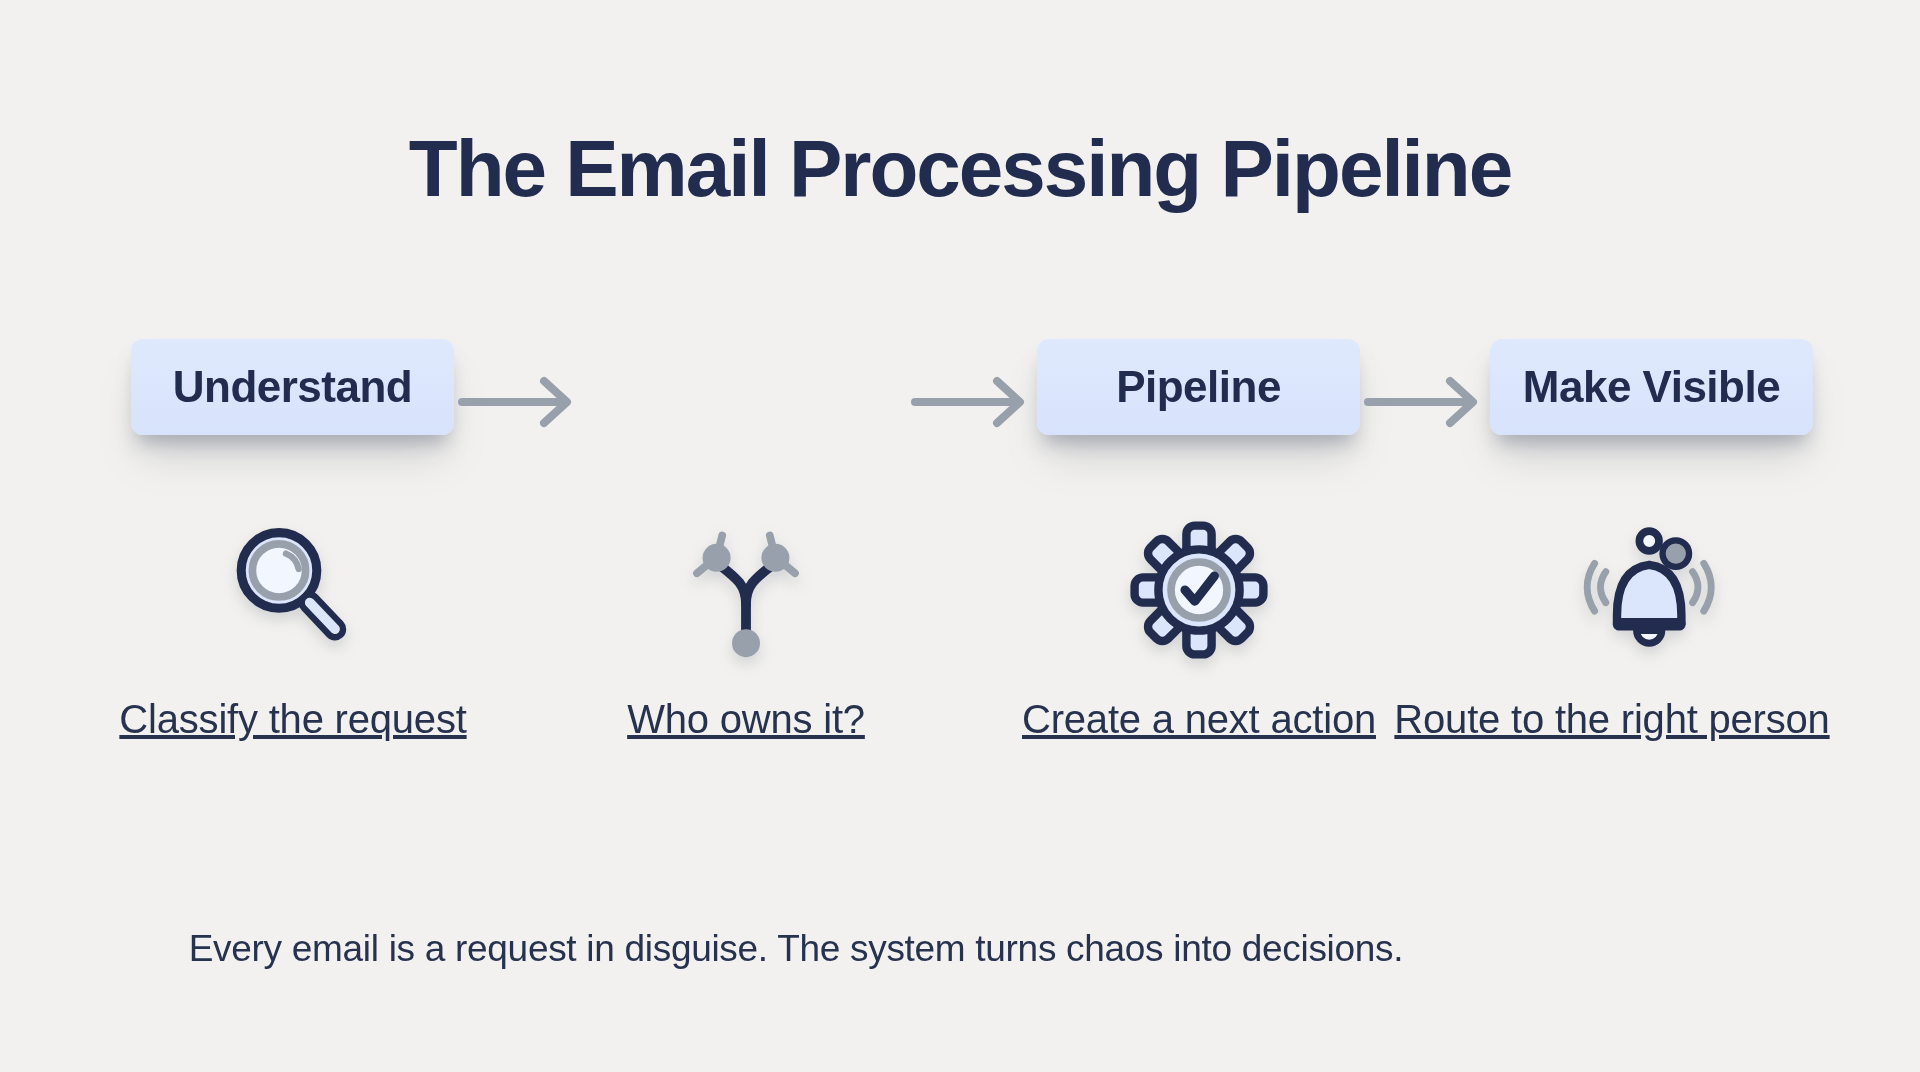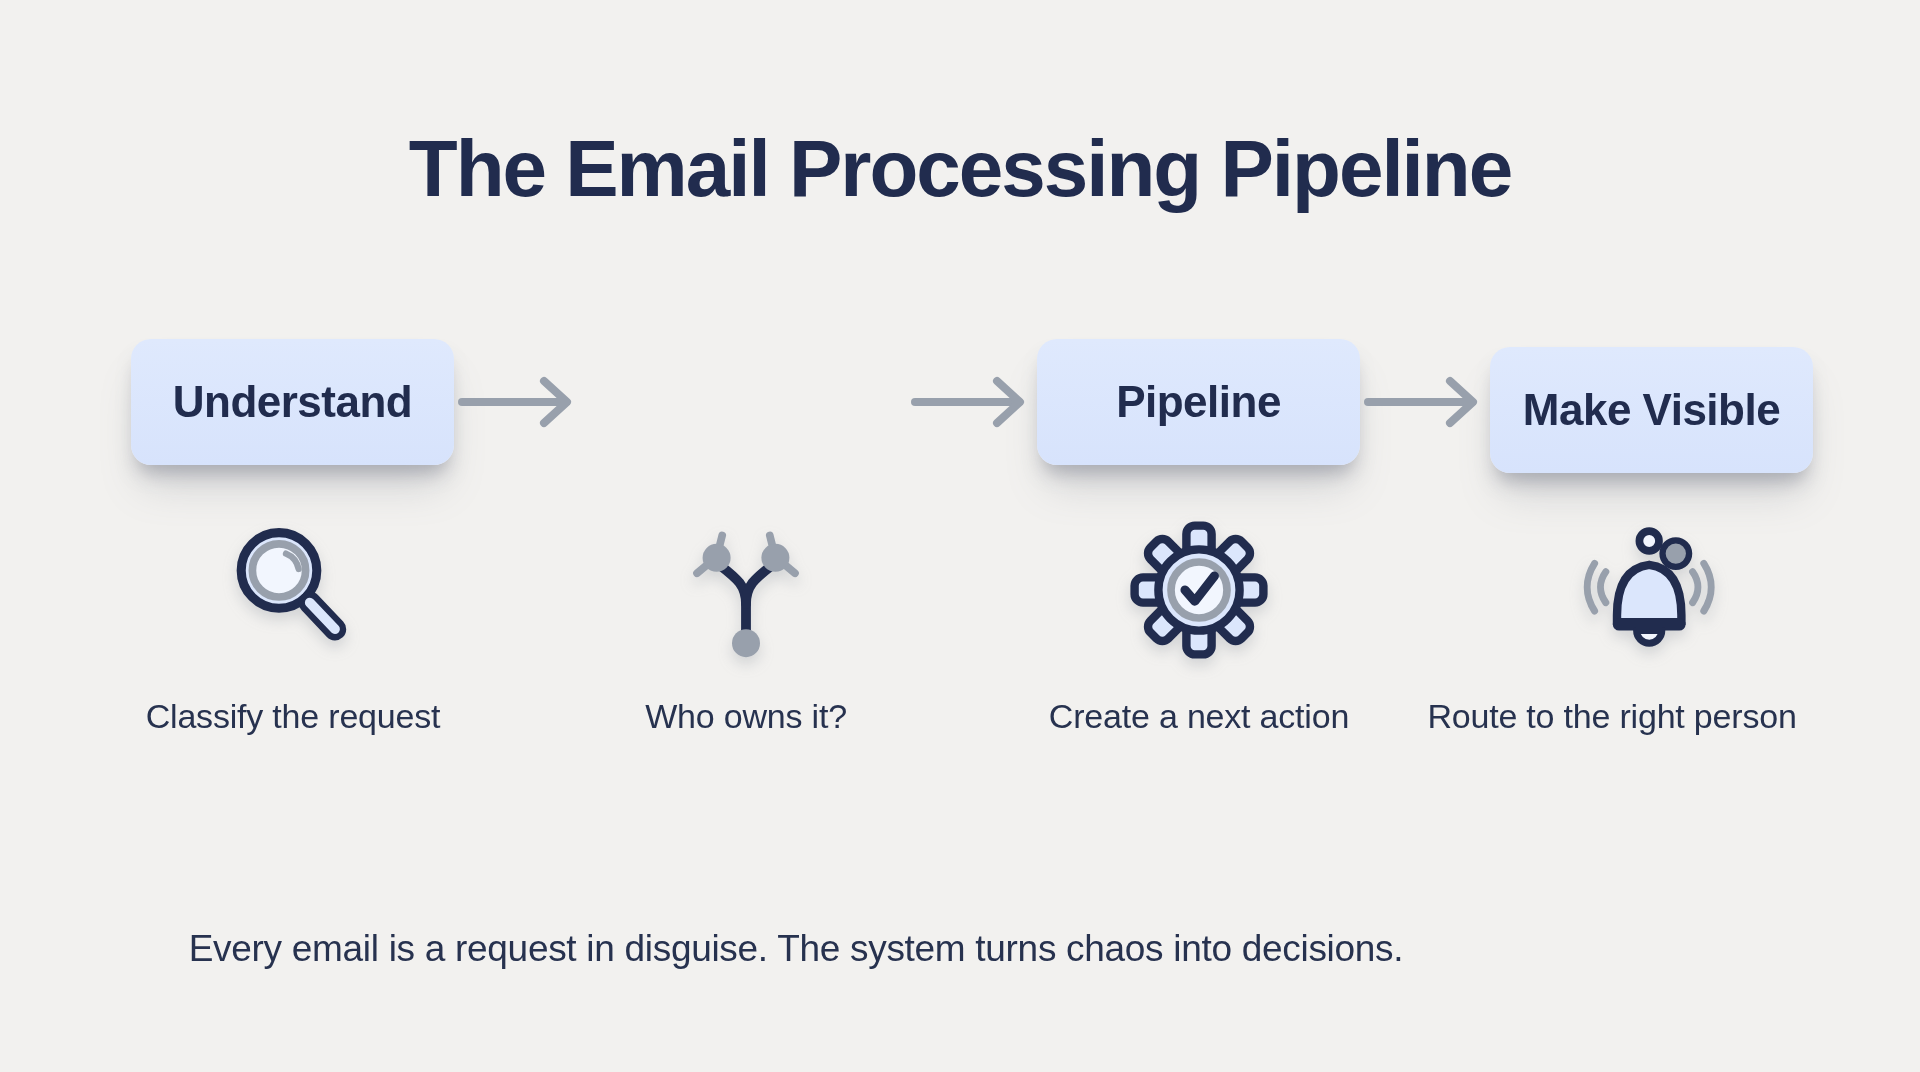--- a/index.html
+++ b/index.html
@@ -8,35 +8,35 @@
   }
   *{margin:0;padding:0;box-sizing:border-box;}
   html,body{width:1920px;height:1072px;overflow:hidden;}
   body{font-family:"Liberation Sans", sans-serif; background:var(--bg);}
   .canvas{position:relative;width:1920px;height:1072px;background:var(--bg);}
   .page-title{
     position:absolute;left:0;top:100px;width:1920px;text-align:center;
     font-size:80px;font-weight:700;letter-spacing:-2px;color:var(--navy);margin-top:23px;
   }
   .pill{
-    position:absolute;top:339px;width:323px;height:126px;border-radius:20px;
+    position:absolute;top:339px;width:323px;height:96px;border-radius:12px;
     background:linear-gradient(180deg,var(--pill-top),var(--pill));
     box-shadow:0 14px 18px -6px rgba(125,130,142,.50), 0 30px 42px -12px rgba(125,130,142,.30);
     display:flex;align-items:center;justify-content:center;
   }
   .pill span{font-size:44px;font-weight:700;letter-spacing:-0.5px;color:var(--navy);}
-  .p1{left:131px;} .p2{left:584px;} .p3{left:1037px;} .p4{left:1490px;margin-top:8px;}
+  .p1{left:131px;} .p2{left:584px;} .p3{left:1037px;} .p4{left:1490px;}
   .flow-arrow{position:absolute;top:372px;width:124px;height:60px;}
   .a1{left:458px;} .a2{left:911px;} .a3{left:1364px;}
   .stage-icon{position:absolute;top:520px;width:140px;height:140px;
     filter:drop-shadow(0 7px 7px rgba(130,135,148,.28));}
   .i1{left:223px;} .i2{left:676px;} .i3{left:1129px;} .i4{left:1582px;}
   .caption{
     position:absolute;top:697px;width:440px;text-align:center;
-    font-size:34px;color:var(--text);letter-spacing:-0.2px;
+    font-size:40px;color:var(--text);letter-spacing:-0.2px;text-decoration:underline;
   }
   .c1{left:73px;} .c2{left:526px;} .c3{left:979px;} .c4{left:1392px;}
   .footer-text{
     position:absolute;left:0;top:928px;width:1592px;text-align:center;
     font-size:37px;color:var(--text);letter-spacing:-0.3px;
   }
 </style>
 </head>
 <body>
 

